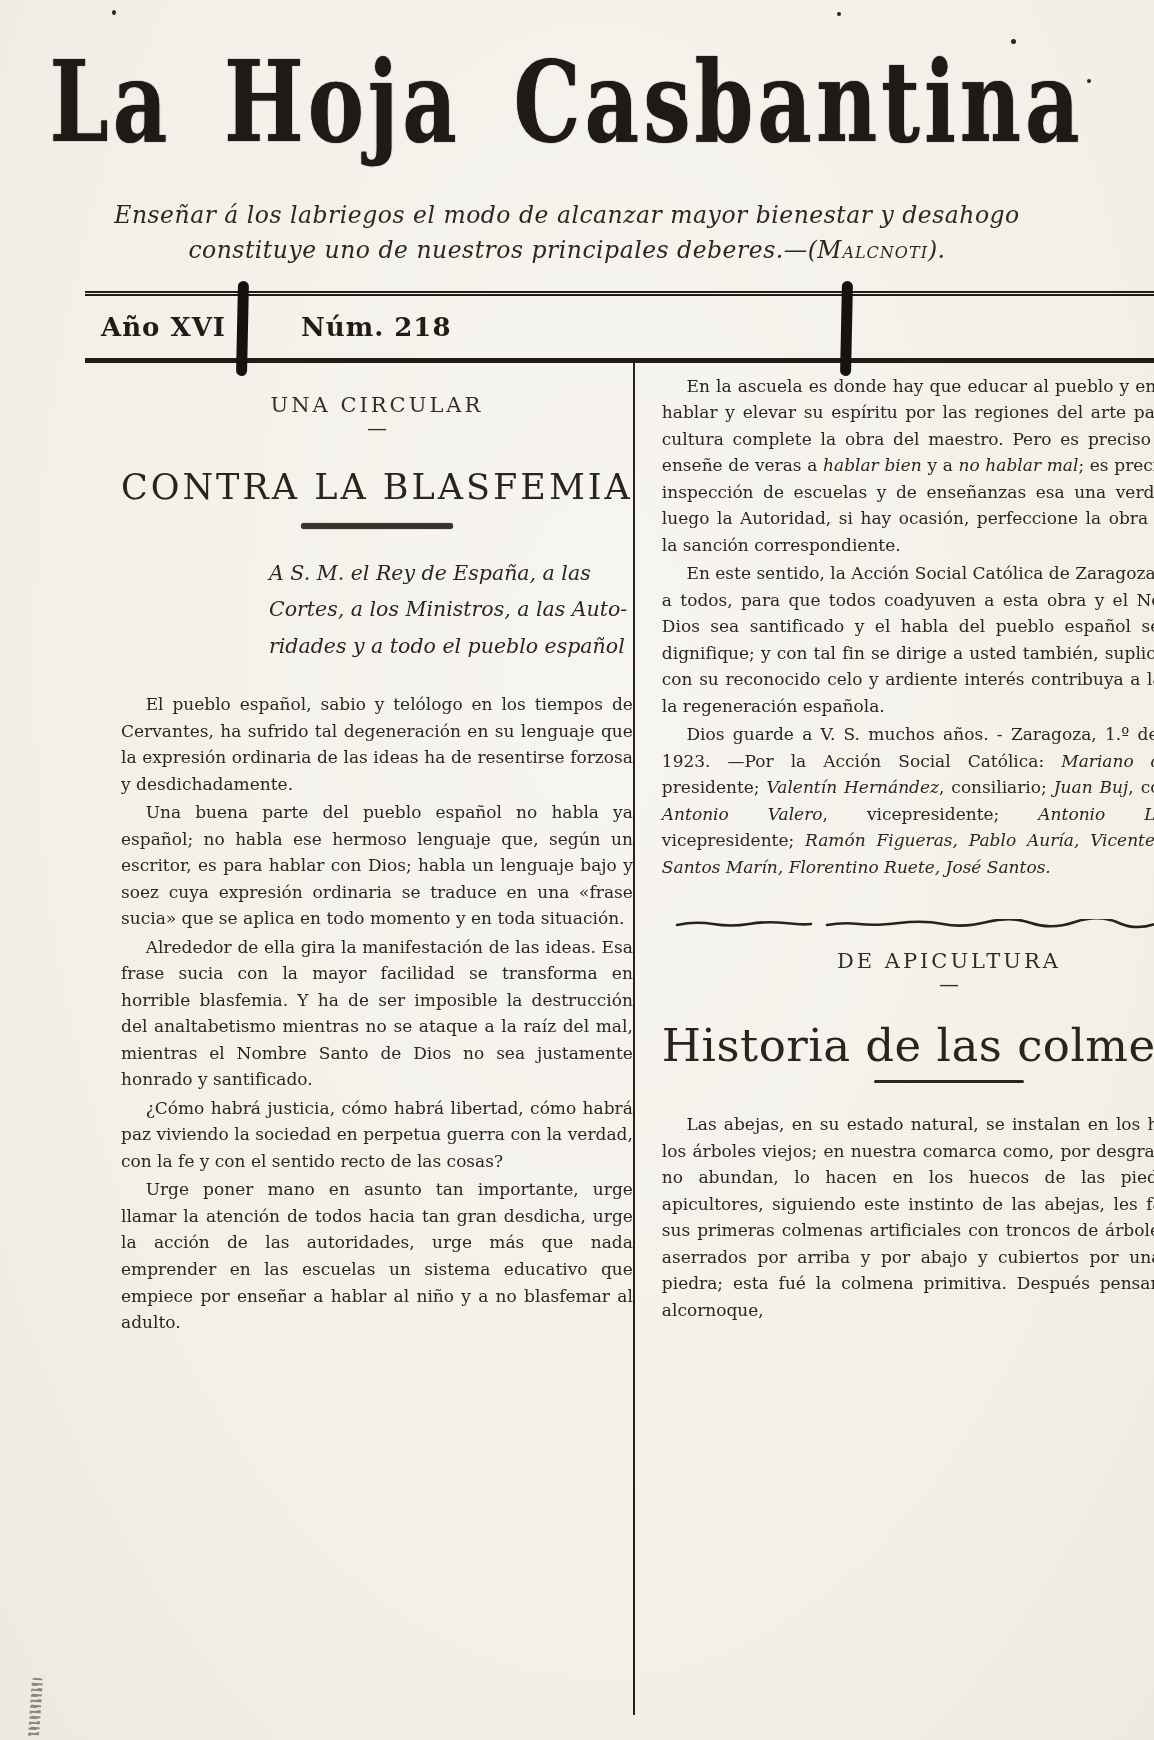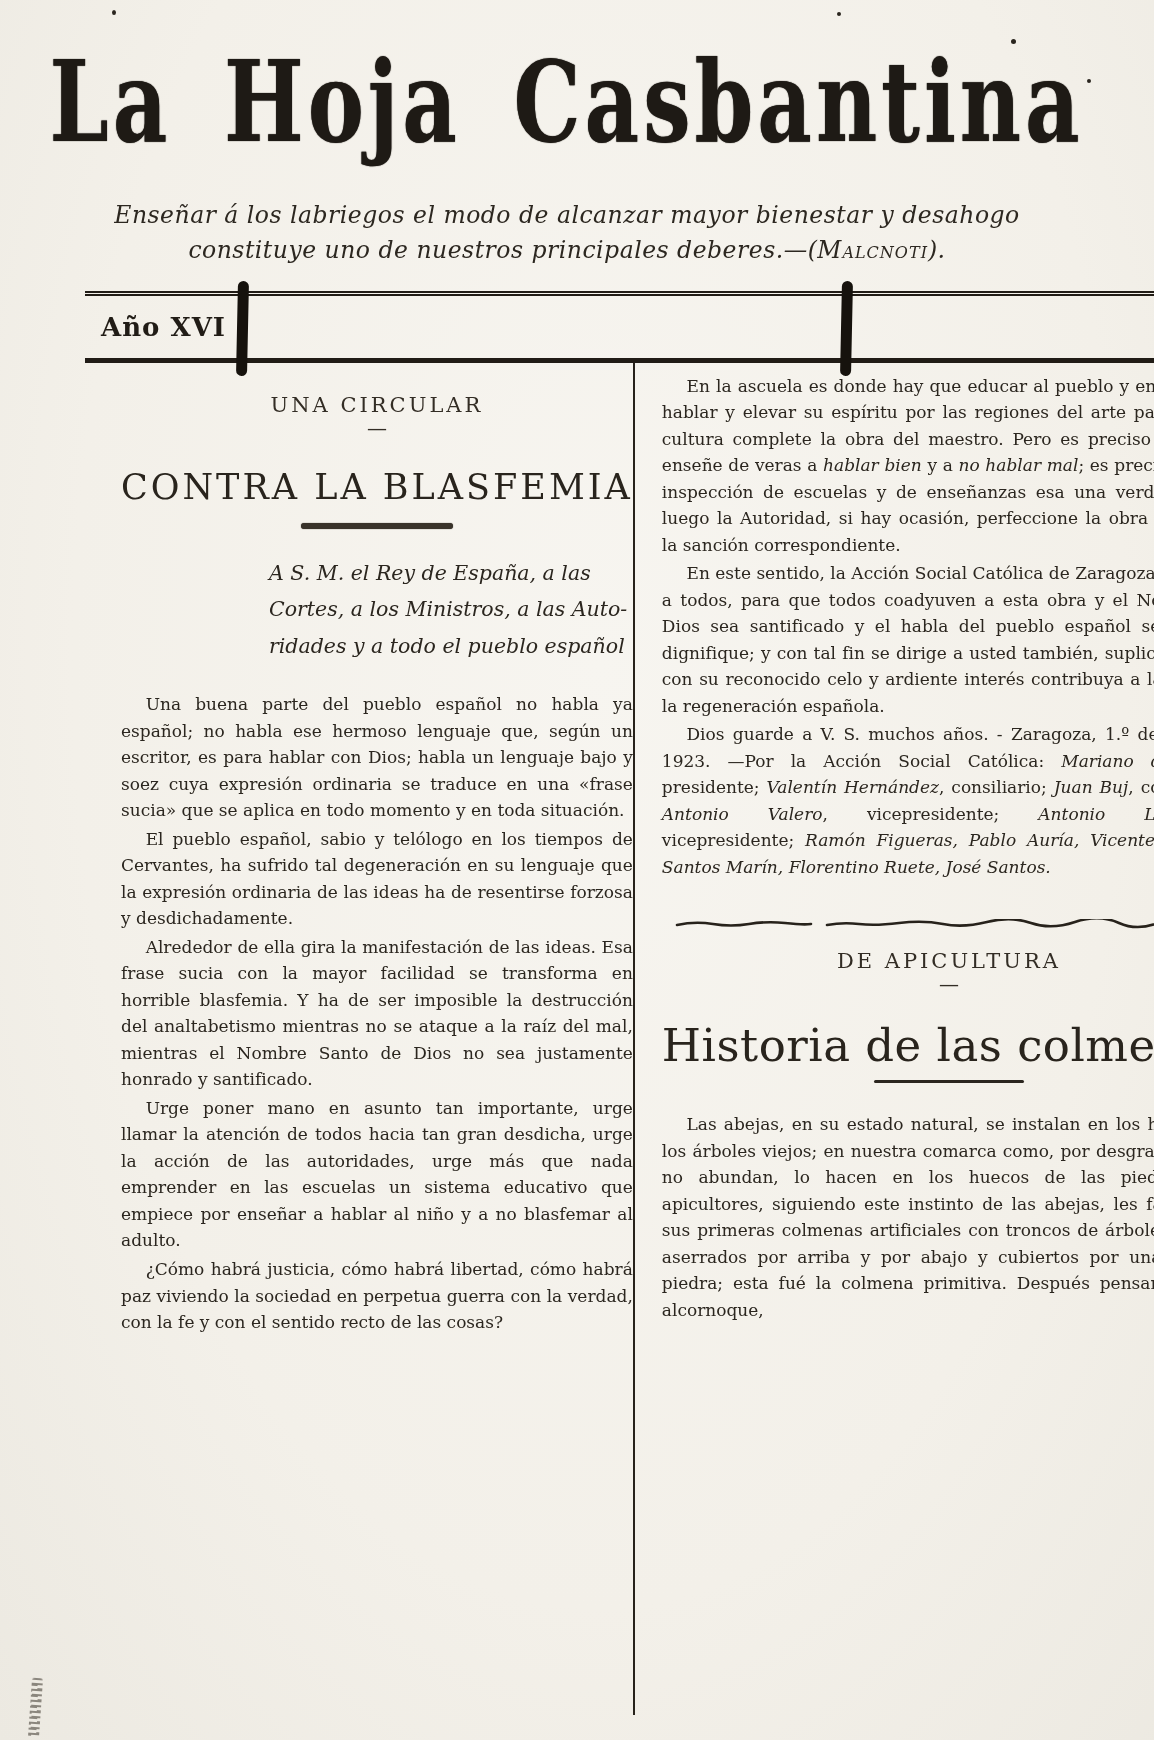--- a/index.html
+++ b/index.html
@@ -130,39 +130,40 @@
     <div class="masthead">
       <div class="masthead-title">La Hoja Casbantina</div>
       <div class="motto">
         <div>Enseñar á los labriegos el modo de alcanzar mayor bienestar y desahogo</div>
         <div><span>constituye uno de nuestros principales deberes.—(</span><span class="sc">Malcnoti</span><span>).</span></div>
       </div>
     </div>
 
     <div class="dateline">
       <div class="dl-cell dl-year">Año XVI</div>
+      <div class="dl-cell dl-num">Núm. 218</div>
       <div class="dl-bar b1"></div>
       <div class="dl-bar b2"></div>
     </div>
 
     <div class="columns">
 
       <div class="col-left">
         <div class="kicker">UNA CIRCULAR</div>
         <div class="kicker-dash">—</div>
         <div class="headline-left">CONTRA LA BLASFEMIA</div>
         <div class="orn-rule"></div>
         <div class="address">A S. M. el Rey de España, a las
 Cortes, a los Ministros, a las Auto-
 ridades y a todo el pueblo español</div>
+        <p class="body">El pueblo español, sabio y telólogo en los tiempos de Cervantes, ha sufrido tal degeneración en su lenguaje que la expresión ordinaria de las ideas ha de resentirse forzosa y desdichadamente.</p>
         <p class="body">Una buena parte del pueblo español no habla ya español; no habla ese hermoso lenguaje que, según un escritor, es para hablar con Dios; habla un lenguaje bajo y soez cuya expresión ordinaria se traduce en una «frase sucia» que se aplica en todo momento y en toda situación.</p>
-        <p class="body">El pueblo español, sabio y telólogo en los tiempos de Cervantes, ha sufrido tal degeneración en su lenguaje que la expresión ordinaria de las ideas ha de resentirse forzosa y desdichadamente.</p>
         <p class="body">Alrededor de ella gira la manifestación de las ideas. Esa frase sucia con la mayor facilidad se transforma en horrible blasfemia. Y ha de ser imposible la destrucción del analtabetismo mientras no se ataque a la raíz del mal, mientras el Nombre Santo de Dios no sea justamente honrado y santificado.</p>
+        <p class="body">¿Cómo habrá justicia, cómo habrá libertad, cómo habrá paz viviendo la sociedad en perpetua guerra con la verdad, con la fe y con el sentido recto de las cosas?</p>
         <p class="body">Urge poner mano en asunto tan importante, urge llamar la atención de todos hacia tan gran desdicha, urge la acción de las autoridades, urge más que nada emprender en las escuelas un sistema educativo que empiece por enseñar a hablar al niño y a no blasfemar al adulto.</p>
-        <p class="body">¿Cómo habrá justicia, cómo habrá libertad, cómo habrá paz viviendo la sociedad en perpetua guerra con la verdad, con la fe y con el sentido recto de las cosas?</p>
       </div>
 
       <div class="col-right">
         <p class="body"><span>En la ascuela es donde hay que educar al pueblo y enseñarle a hablar y elevar su espíritu por las regiones del arte para que la cultura complete la obra del maestro. Pero es preciso que éste enseñe de veras a </span><span class="it">hablar bien</span><span> y a </span><span class="it">no hablar mal</span><span>; es preciso que la inspección de escuelas y de enseñanzas esa una verdad y que luego la Autoridad, si hay ocasión, perfeccione la obra mediante la sanción correspondiente.</span></p>
         <p class="body"><span>En este sentido, la Acción Social Católica de Zaragoza se dirige a todos, para que todos coadyuven a esta obra y el Nombre de Dios sea santificado y el habla del pueblo español se eleve y dignifique; y con tal fin se dirige a usted también, suplicando que con su reconocido celo y ardiente interés contribuya a la obra de la regeneración española.</span></p>
         <p class="body"><span>Dios guarde a V. S. muchos años. - Zaragoza, 1.º de abril de 1923. —Por la Acción Social Católica: </span><span class="it">Mariano de Pano</span><span>, presidente; </span><span class="it">Valentín Hernández</span><span>, consiliario; </span><span class="it">Juan Buj</span><span>, consiliario; </span><span class="it">Antonio Valero</span><span>, vicepresidente; </span><span class="it">Antonio Lacambra</span><span>, vicepresidente; </span><span class="it">Ramón Figueras, Pablo Auría, Vicente Vicente, Santos Marín, Florentino Ruete, José Santos.</span></p>
 
         <div class="section-divider">
           <svg width="548" height="10" viewBox="0 0 548 10" aria-hidden="true">
             <path d="M2,6 q18,-4 36,-1 t36,0 t36,-1 t26,1" fill="none" stroke="#27221b" stroke-width="2.6" stroke-linecap="round"></path>

